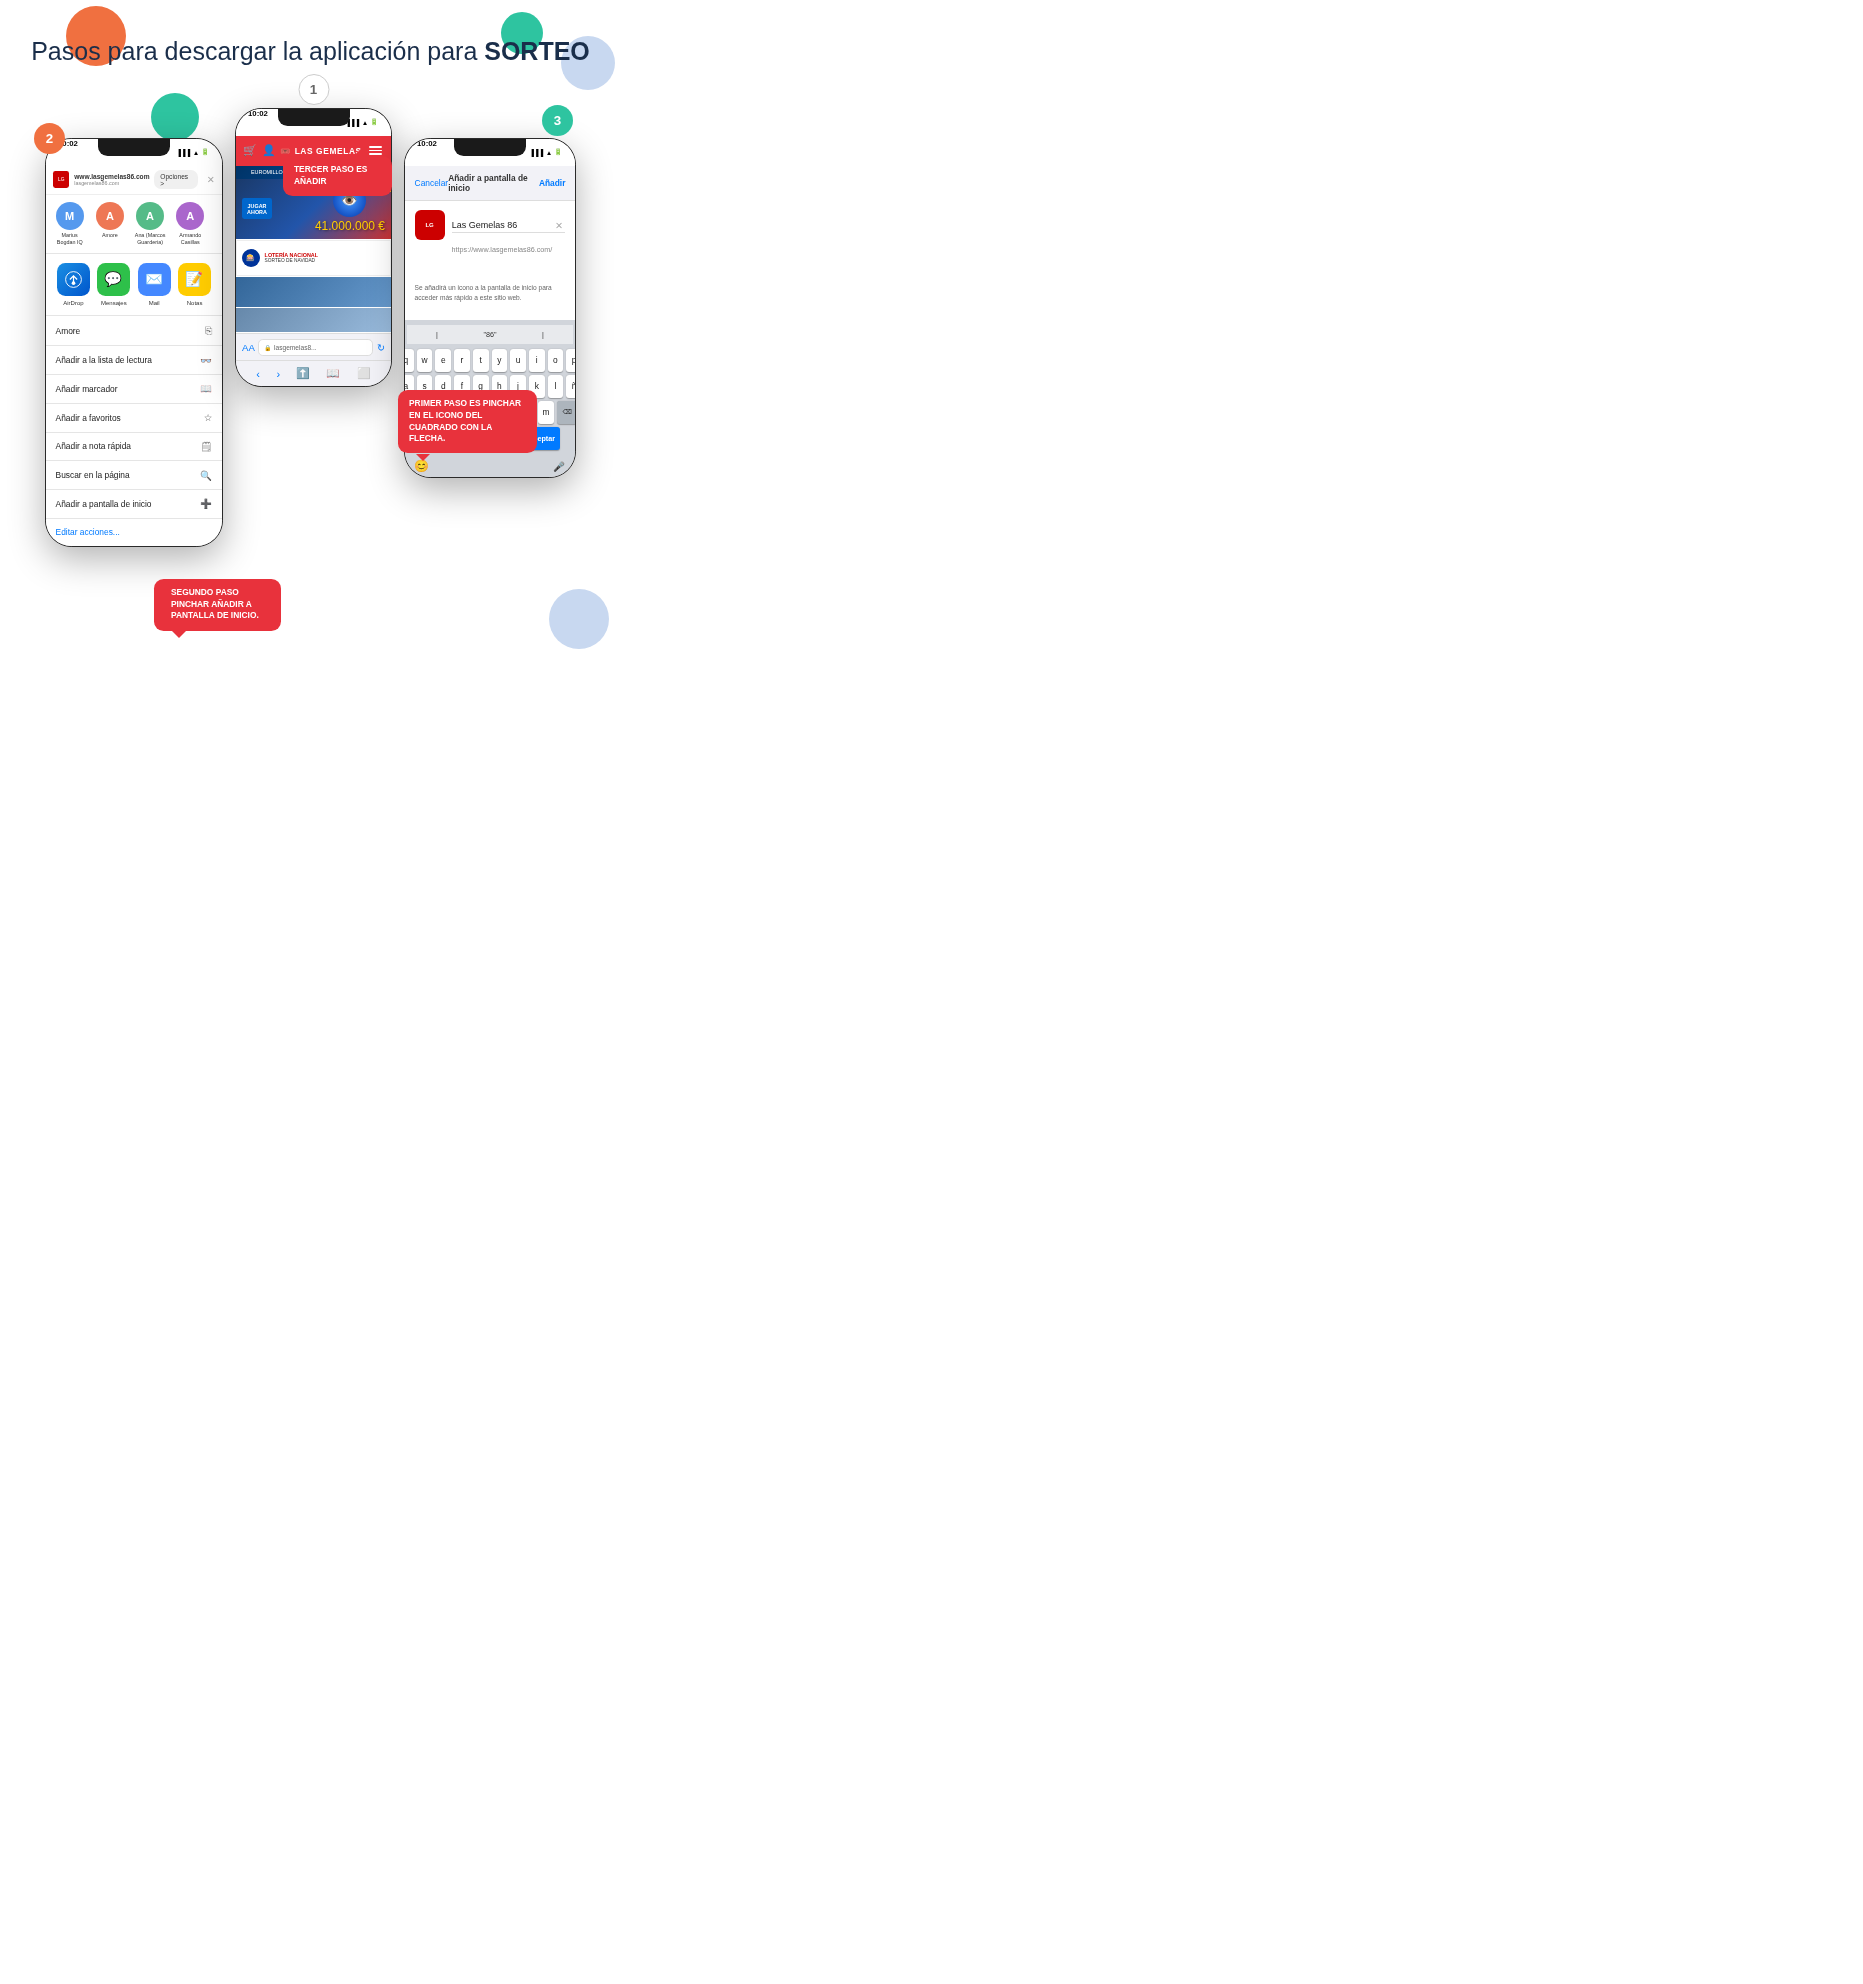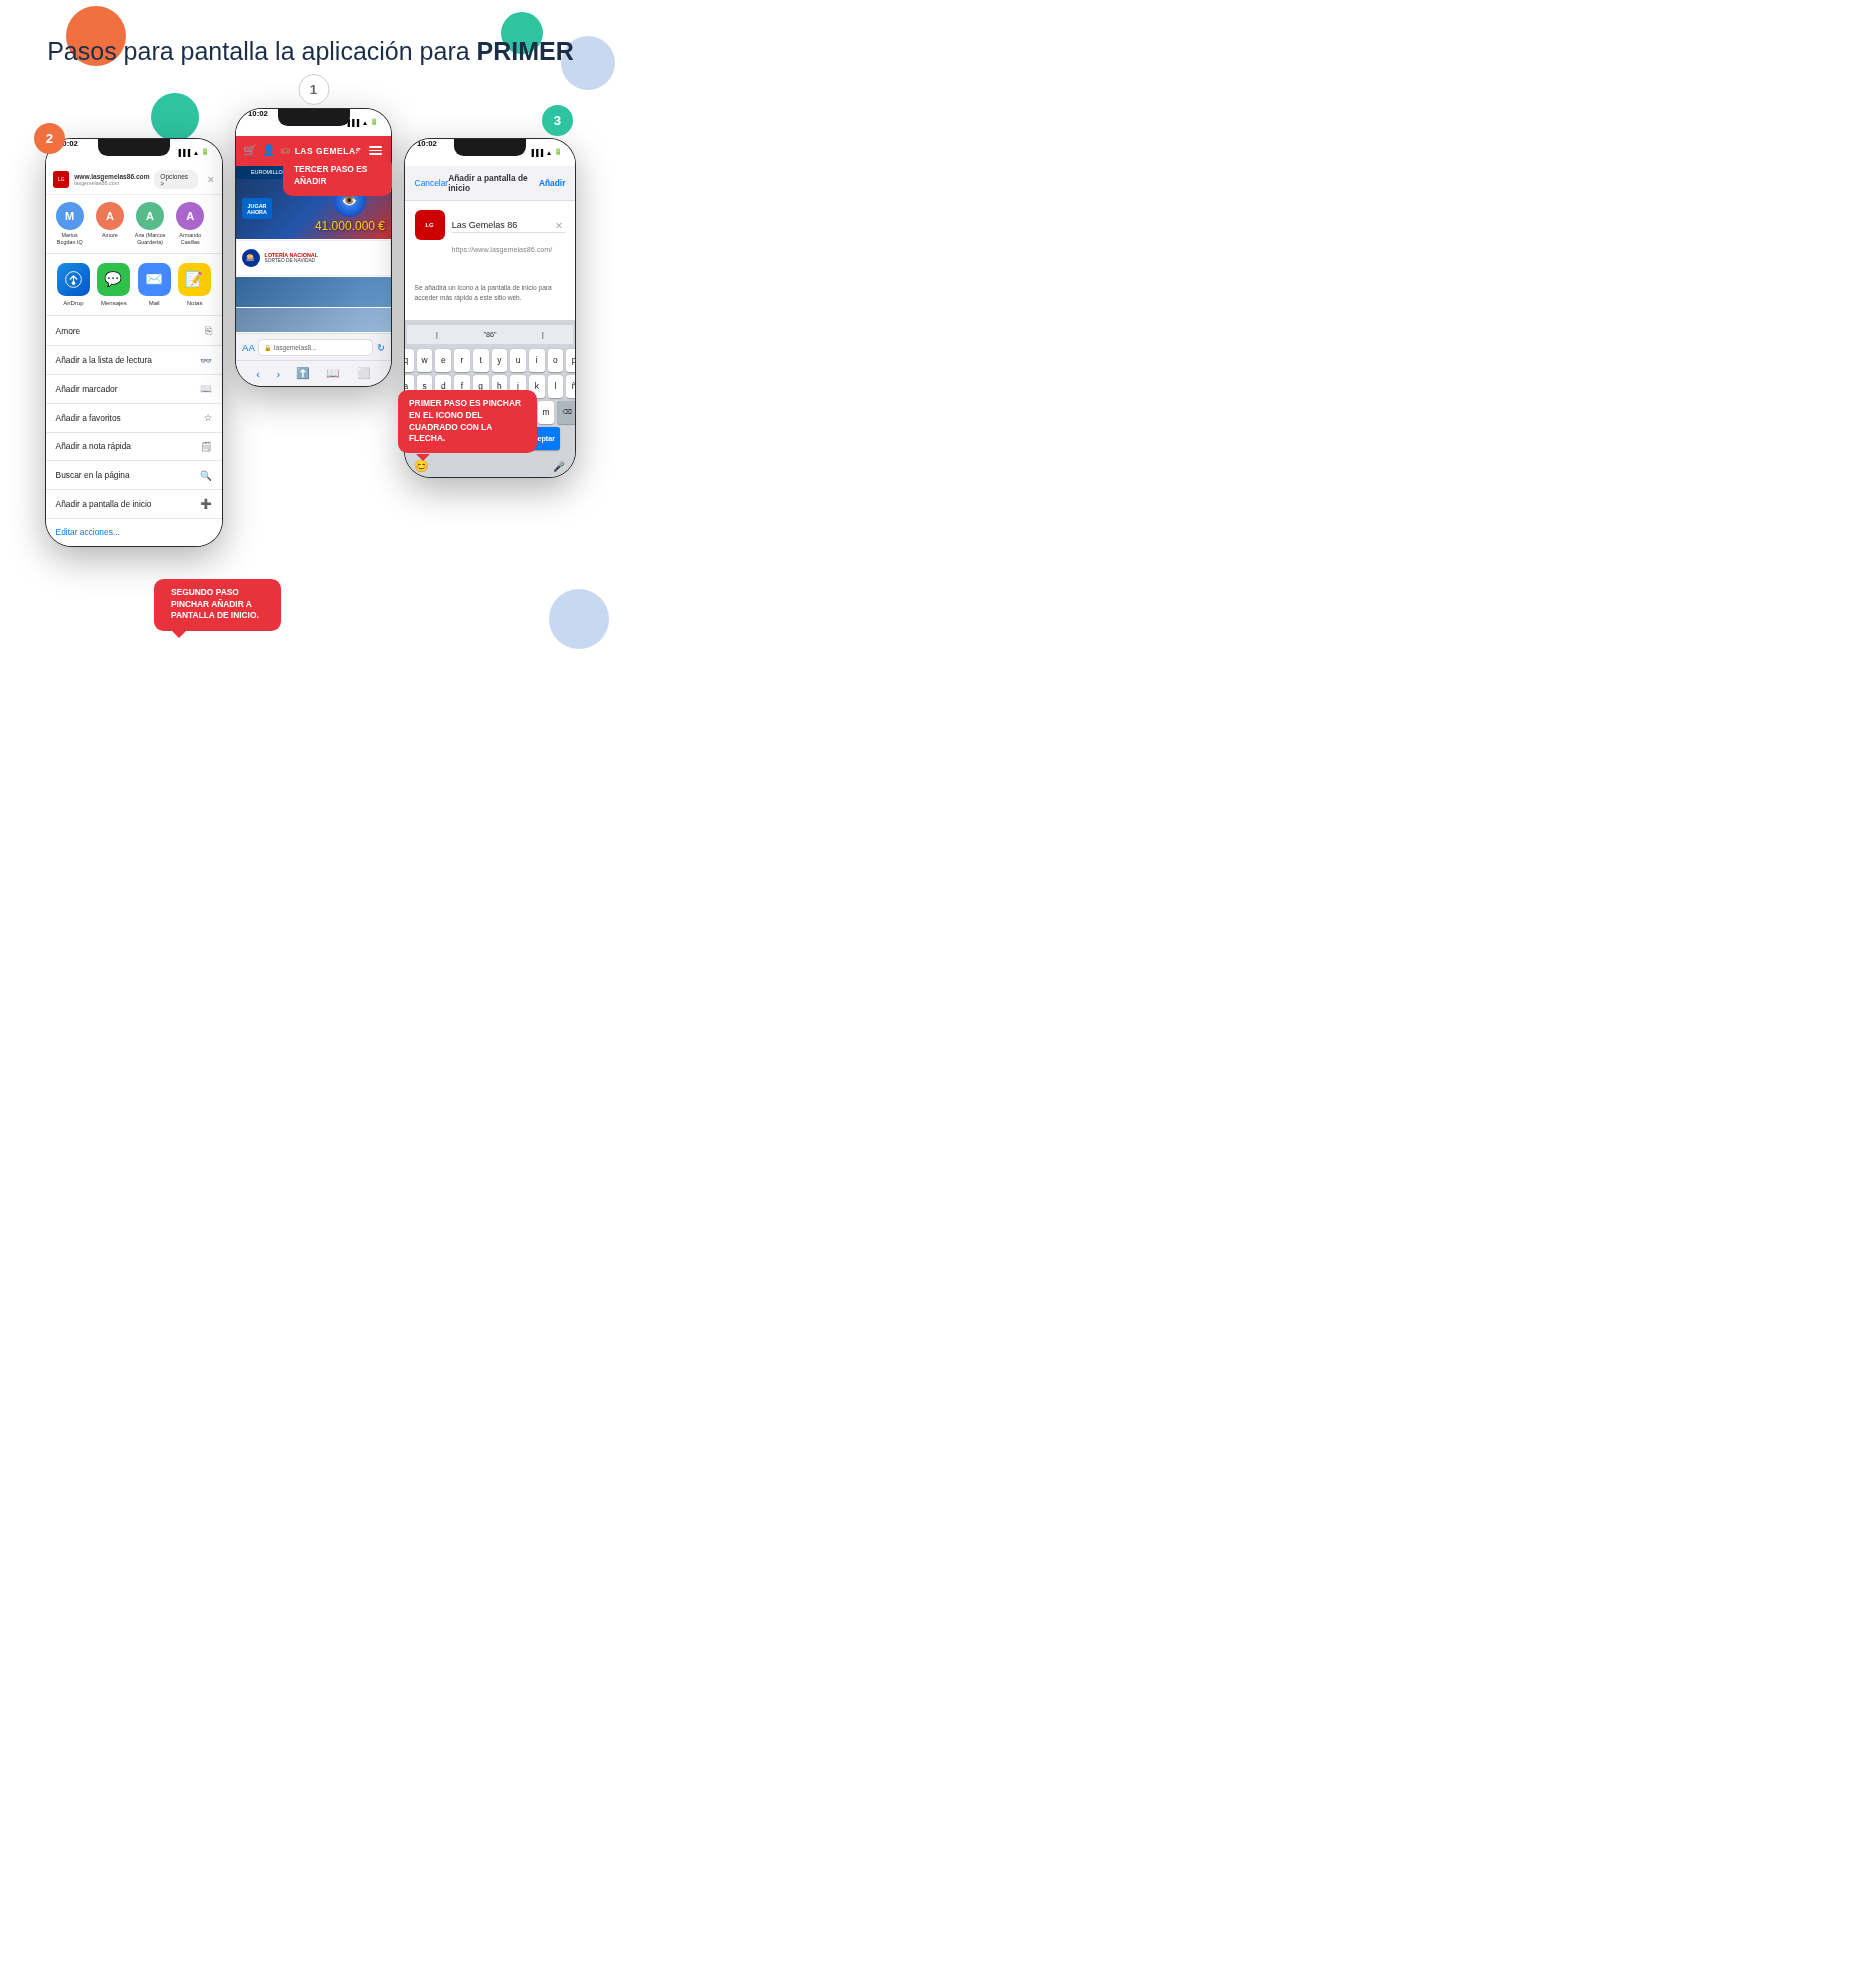--- a/index.html
+++ b/index.html
@@ -526,21 +526,21 @@
 <body>
 
 <div class="deco-circle" style="width:60px;height:60px;background:#f07040;top:6px;left:66px;"></div>
 <div class="deco-circle" style="width:42px;height:42px;background:#2ec4a0;top:12px;right:78px;"></div>
 <div class="deco-circle" style="width:54px;height:54px;background:#c8d8f0;top:36px;right:6px;"></div>
 <div class="deco-circle" style="width:48px;height:48px;background:#2ec4a0;top:93px;left:151px;"></div>
 <div class="deco-circle" style="width:60px;height:60px;background:#c8d8f0;bottom:12px;right:12px;"></div>
 
 <div class="page-header">
   <h1 class="page-title">
-    <span>Pasos para pantalla la aplicación para </span><strong>PRIMER</strong>
+    <span>Pasos para descargar la aplicación para </span><strong>SORTEO</strong>
   </h1>
 </div>
 
 <div class="steps-container">
 
   <div class="step2-wrapper">
     <div class="step-badge" style="background:#f07040;top:33px;left:-11px;">
       <span>2</span>
     </div>
 

